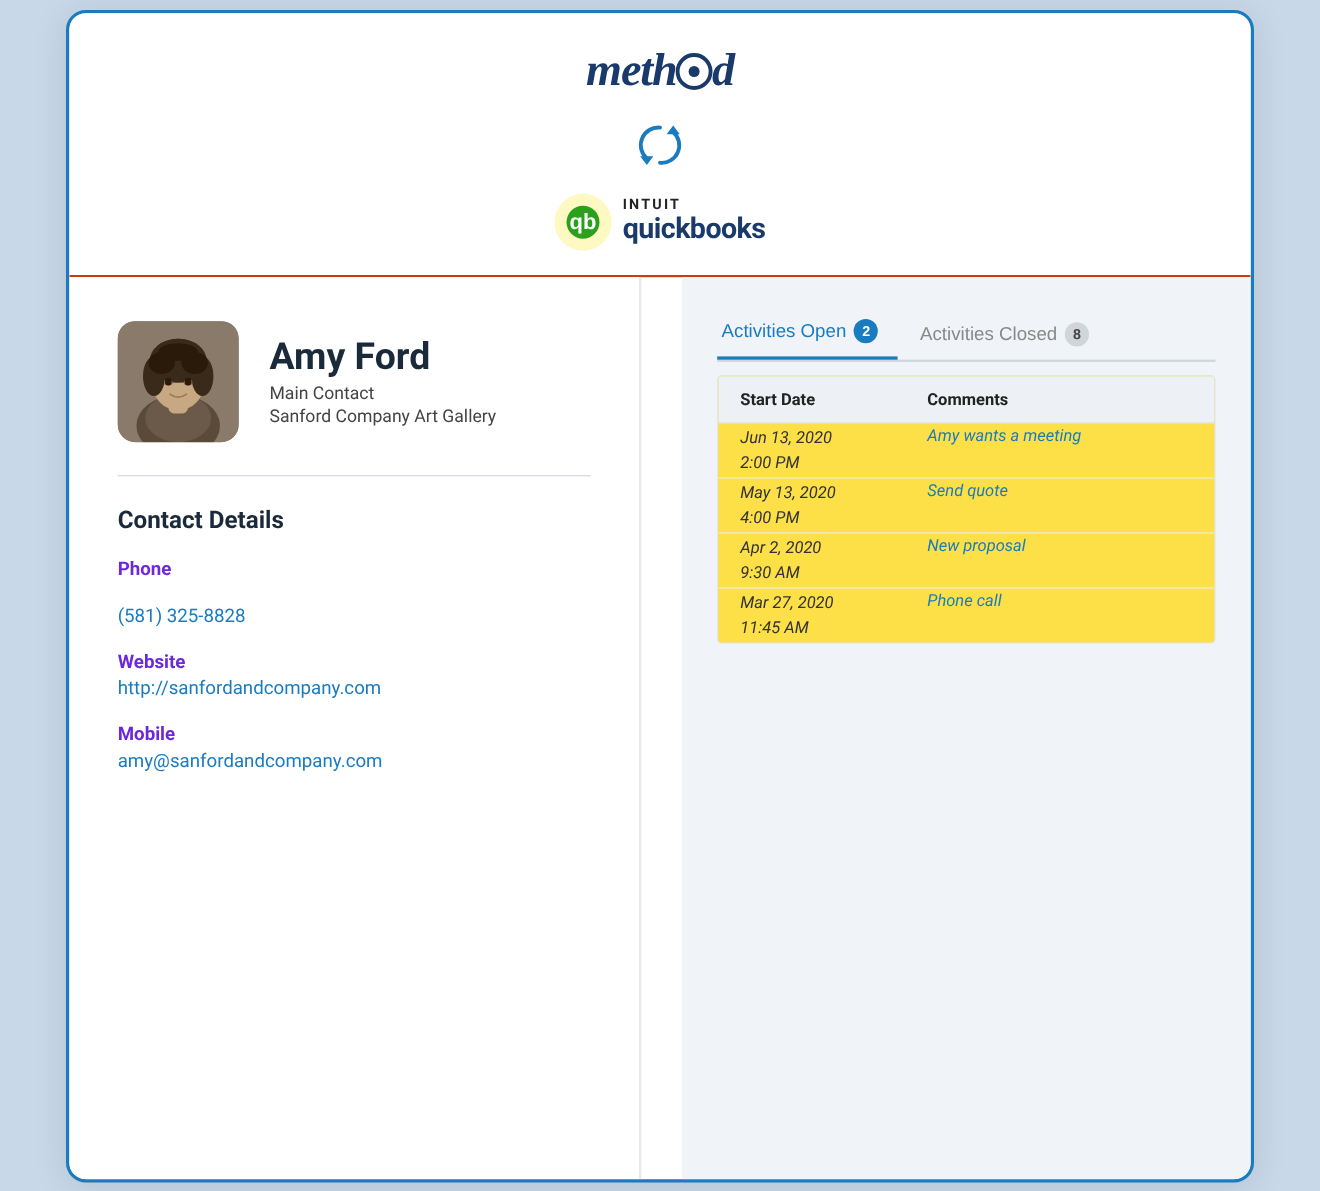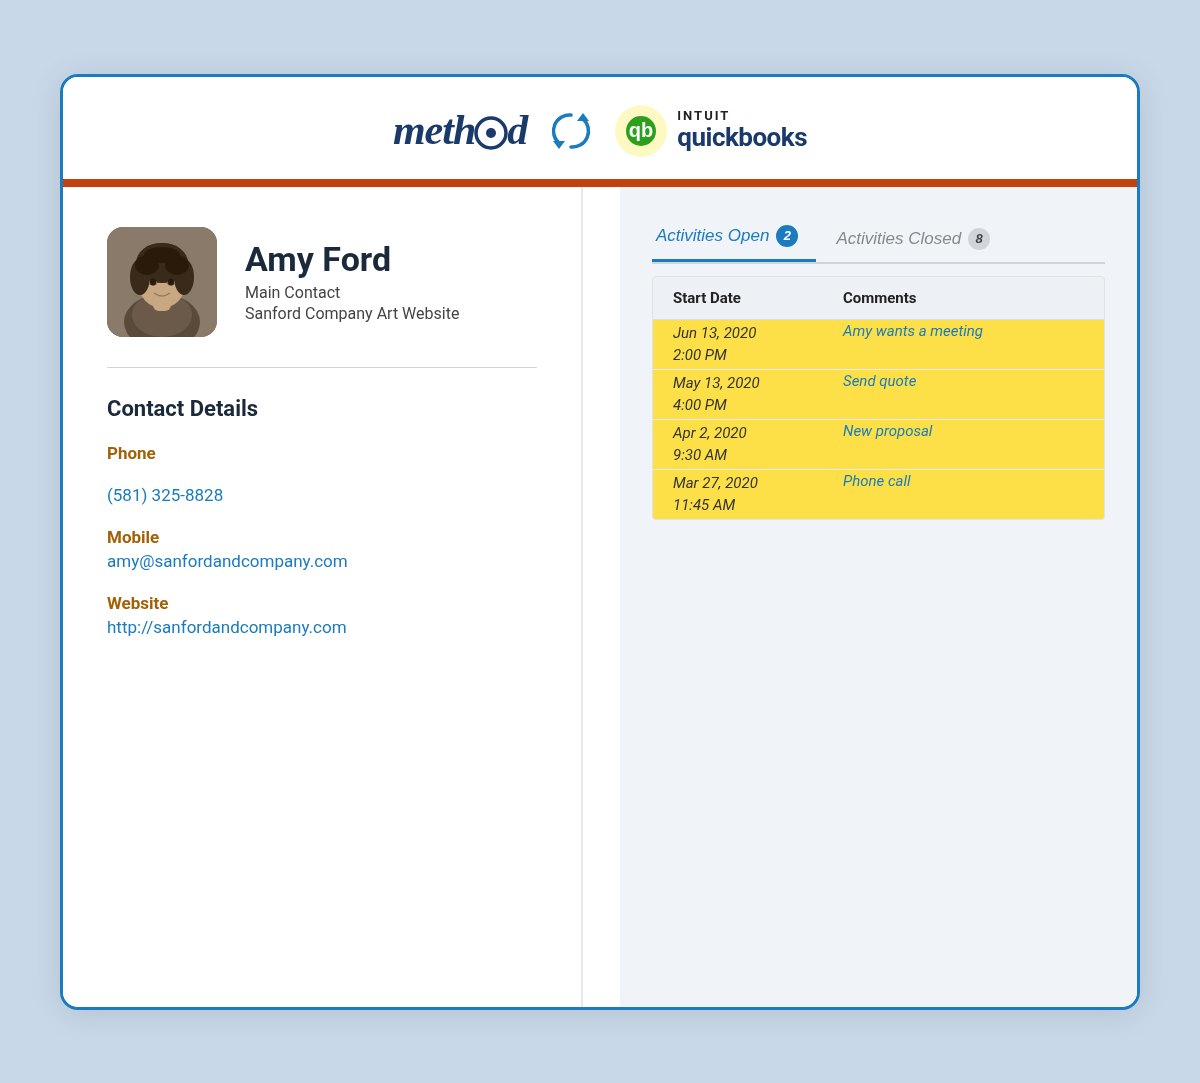--- a/index.html
+++ b/index.html
@@ -18,26 +18,27 @@
       border-radius: 18px;
       border: 3px solid #1a7bbf;
       width: 1080px;
       max-width: 98vw;
       overflow: hidden;
       box-shadow: 0 4px 32px rgba(0,0,0,0.10);
     }
 
     .header {
       background: #fff;
-      border-bottom: 8px solid #c2410c;
+      border-bottom: 2px solid #c2410c;
       padding: 28px 0 22px 0;
       display: flex;
       align-items: center;
       justify-content: center;
       gap: 18px;
+      flex-direction: column;
     }
 
     .sync-icon {
       display: flex;
       align-items: center;
       justify-content: center;
     }
 
     .qb-logo {
       display: flex;
@@ -148,21 +149,21 @@
       margin-bottom: 22px;
     }
 
     .contact-field {
       margin-bottom: 22px;
     }
 
     .field-label {
       font-size: 17px;
       font-weight: 700;
-      color: #a16207;
+      color: #6d28d9;
       margin-bottom: 4px;
     }
 
     .field-value {
       font-size: 17px;
       color: #1a7bbf;
     }
 
     .right-panel {
       flex: 1;
@@ -183,21 +184,20 @@
       cursor: pointer;
       color: #888;
       border-bottom: 3px solid transparent;
       display: flex;
       align-items: center;
       gap: 7px;
       white-space: nowrap;
       background: none;
       border: none;
       outline: none;
-      font-style: italic;
     }
 
     .tab.active {
       color: #1a7bbf;
       border-bottom: 3px solid #1a7bbf;
     }
 
     .tab-badge {
       background: #d0d5da;
       color: #444;
@@ -357,44 +357,44 @@
 
             <ellipse cx="46" cy="55" rx="3" ry="3.5" fill="#2a1a0a"></ellipse>
             <ellipse cx="64" cy="55" rx="3" ry="3.5" fill="#2a1a0a"></ellipse>
 
             <path d="M47 66 Q55 72 63 66" fill="none" stroke="#a07858" stroke-width="1.5"></path>
           </svg>
         </div>
         <div class="contact-name-block">
           <div class="contact-name">Amy Ford</div>
           <div class="contact-role">Main Contact</div>
-          <div class="contact-company">Sanford Company Art Website</div>
+          <div class="contact-company">Sanford Company Art Gallery</div>
         </div>
       </div>
 
       <hr class="divider">
 
       <div class="section-title">Contact Details</div>
 
       <div class="contact-field">
         <div class="field-label">Phone</div>
       </div>
 
       <div class="contact-field">
         <div class="field-value">(581) 325-8828</div>
+      </div>
+
+      <div class="contact-field">
+        <div class="field-label">Website</div>
+        <div class="field-value">http://sanfordandcompany.com</div>
       </div>
 
       <div class="contact-field">
         <div class="field-label">Mobile</div>
         <div class="field-value">amy@sanfordandcompany.com</div>
-      </div>
-
-      <div class="contact-field">
-        <div class="field-label">Website</div>
-        <div class="field-value">http://sanfordandcompany.com</div>
       </div>
     </div>
 
     <div class="right-panel">
 
       <div class="tabs">
         <button class="tab active">
           <span>Activities Open</span>
           <span class="tab-badge">2</span>
         </button>

